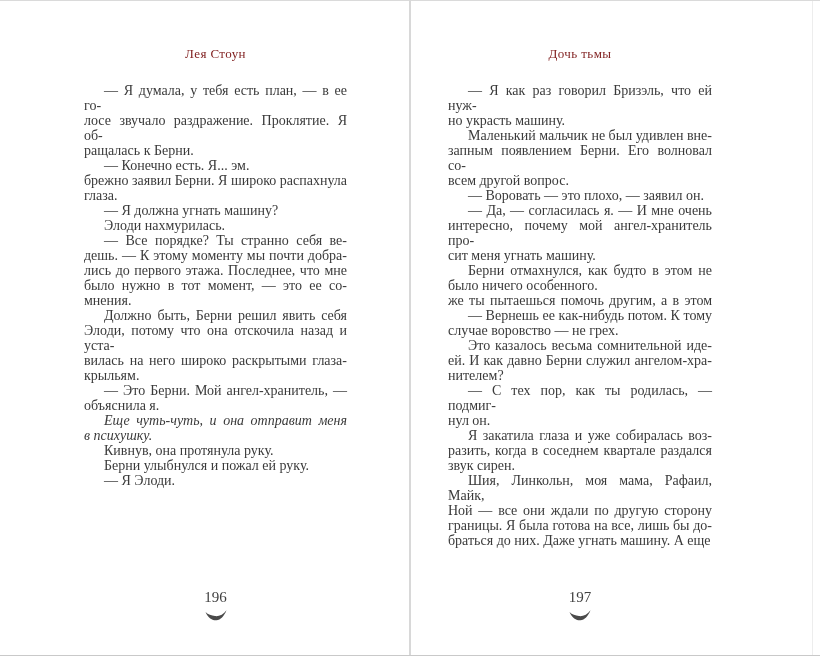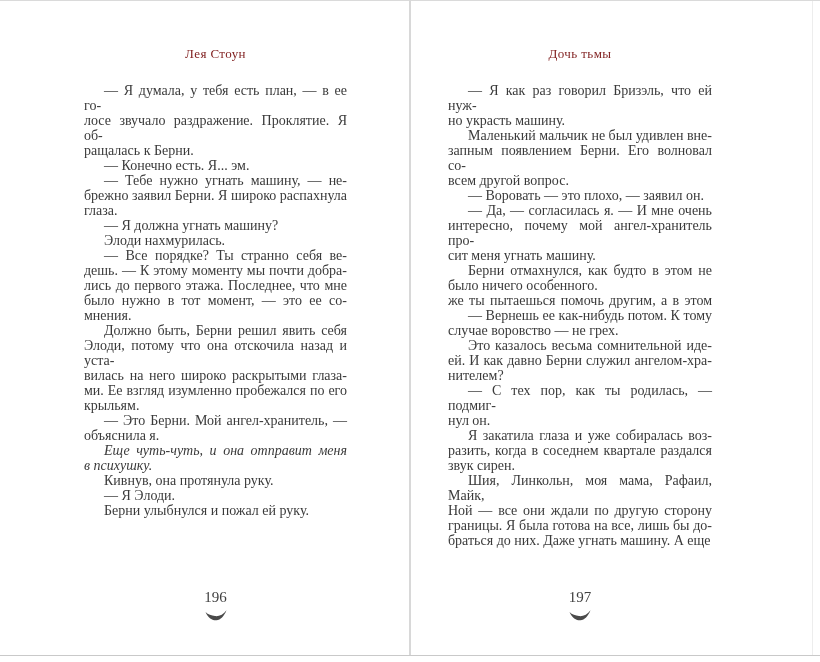--- a/index.html
+++ b/index.html
@@ -61,60 +61,58 @@
       <div class="text-block">
           <div class="para">
             <div class="line first">— Я думала, у тебя есть план, — в ее го-</div>
             <div class="line">лосе звучало раздражение. Проклятие. Я об-</div>
             <div class="line last">ращалась к Берни.</div>
           </div>
           <div class="para">
             <div class="line first last">— Конечно есть. Я... эм.</div>
           </div>
           <div class="para">
-            <div class="line first">— Тебе нужно угнать машину, — не-</div>
             <div class="line">брежно заявил Берни. Я широко распахнула</div>
             <div class="line last">глаза.</div>
           </div>
           <div class="para">
             <div class="line first last">— Я должна угнать машину?</div>
           </div>
           <div class="para">
             <div class="line first last">Элоди нахмурилась.</div>
           </div>
           <div class="para">
             <div class="line first">— Все порядке? Ты странно себя ве-</div>
             <div class="line">дешь. — К этому моменту мы почти добра-</div>
             <div class="line">лись до первого этажа. Последнее, что мне</div>
             <div class="line">было нужно в тот момент, — это ее со-</div>
             <div class="line last">мнения.</div>
           </div>
           <div class="para">
             <div class="line first">Должно быть, Берни решил явить себя</div>
             <div class="line">Элоди, потому что она отскочила назад и уста-</div>
             <div class="line">вилась на него широко раскрытыми глаза-</div>
-            <div class="line">ми. Ее взгляд изумленно пробежался по его</div>
             <div class="line last">крыльям.</div>
           </div>
           <div class="para">
             <div class="line first">— Это Берни. Мой ангел-хранитель, —</div>
             <div class="line last">объяснила я.</div>
           </div>
           <div class="para italic">
             <div class="line first">Еще чуть-чуть, и она отправит меня</div>
             <div class="line last">в психушку.</div>
           </div>
           <div class="para">
             <div class="line first last">Кивнув, она протянула руку.</div>
           </div>
           <div class="para">
-            <div class="line first last">— Я Элоди.</div>
+            <div class="line first last">Берни улыбнулся и пожал ей руку.</div>
           </div>
           <div class="para">
-            <div class="line first last">Берни улыбнулся и пожал ей руку.</div>
+            <div class="line first last">— Я Элоди.</div>
           </div>
         </div>
       <div class="footer">
         <div class="pagenum">196</div>
         <svg class="crescent" width="24" height="12" viewBox="0 0 24 12">
           <path d="M1.5 3 C4 9.5, 9 11.6, 12.5 11.3 C16.5 10.9, 20 7.2, 22.5 1.2 C19.5 5.6, 15 7.6, 11 7.1 C7.5 6.6, 4 5.6, 1.5 3 Z" fill="#4a4a4a"></path>
         </svg>
       </div>
     </div>
   </div>

